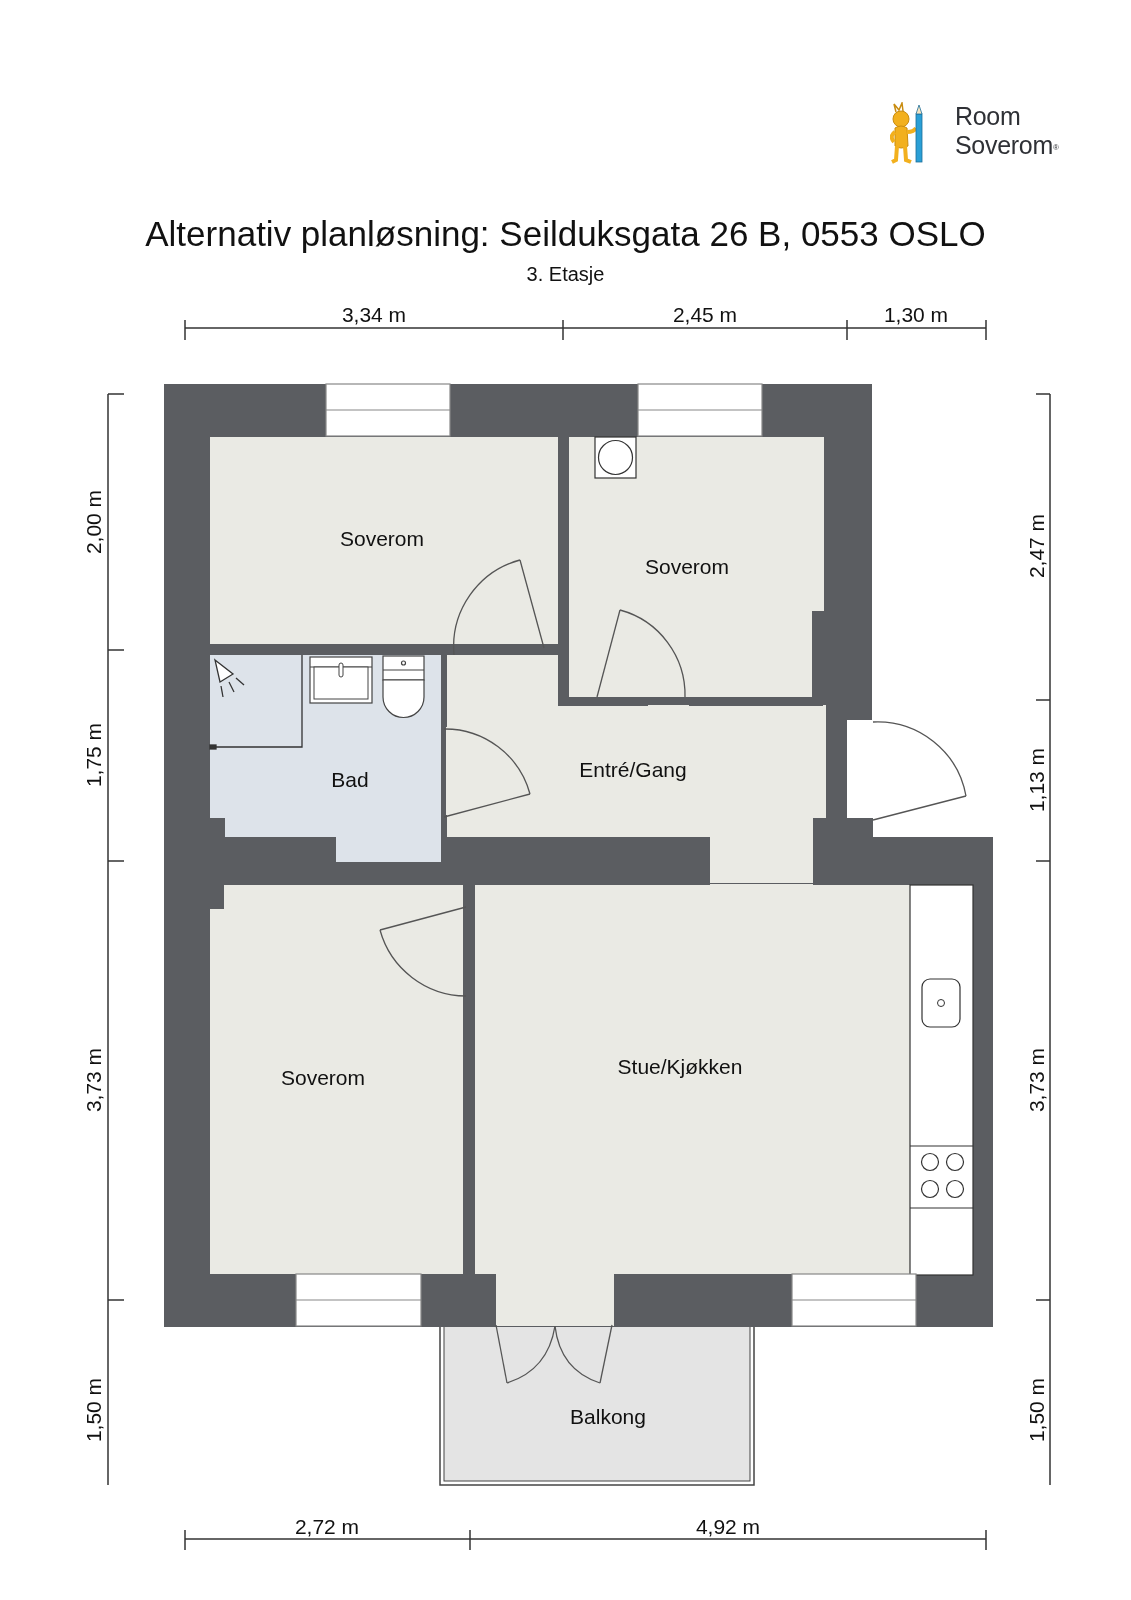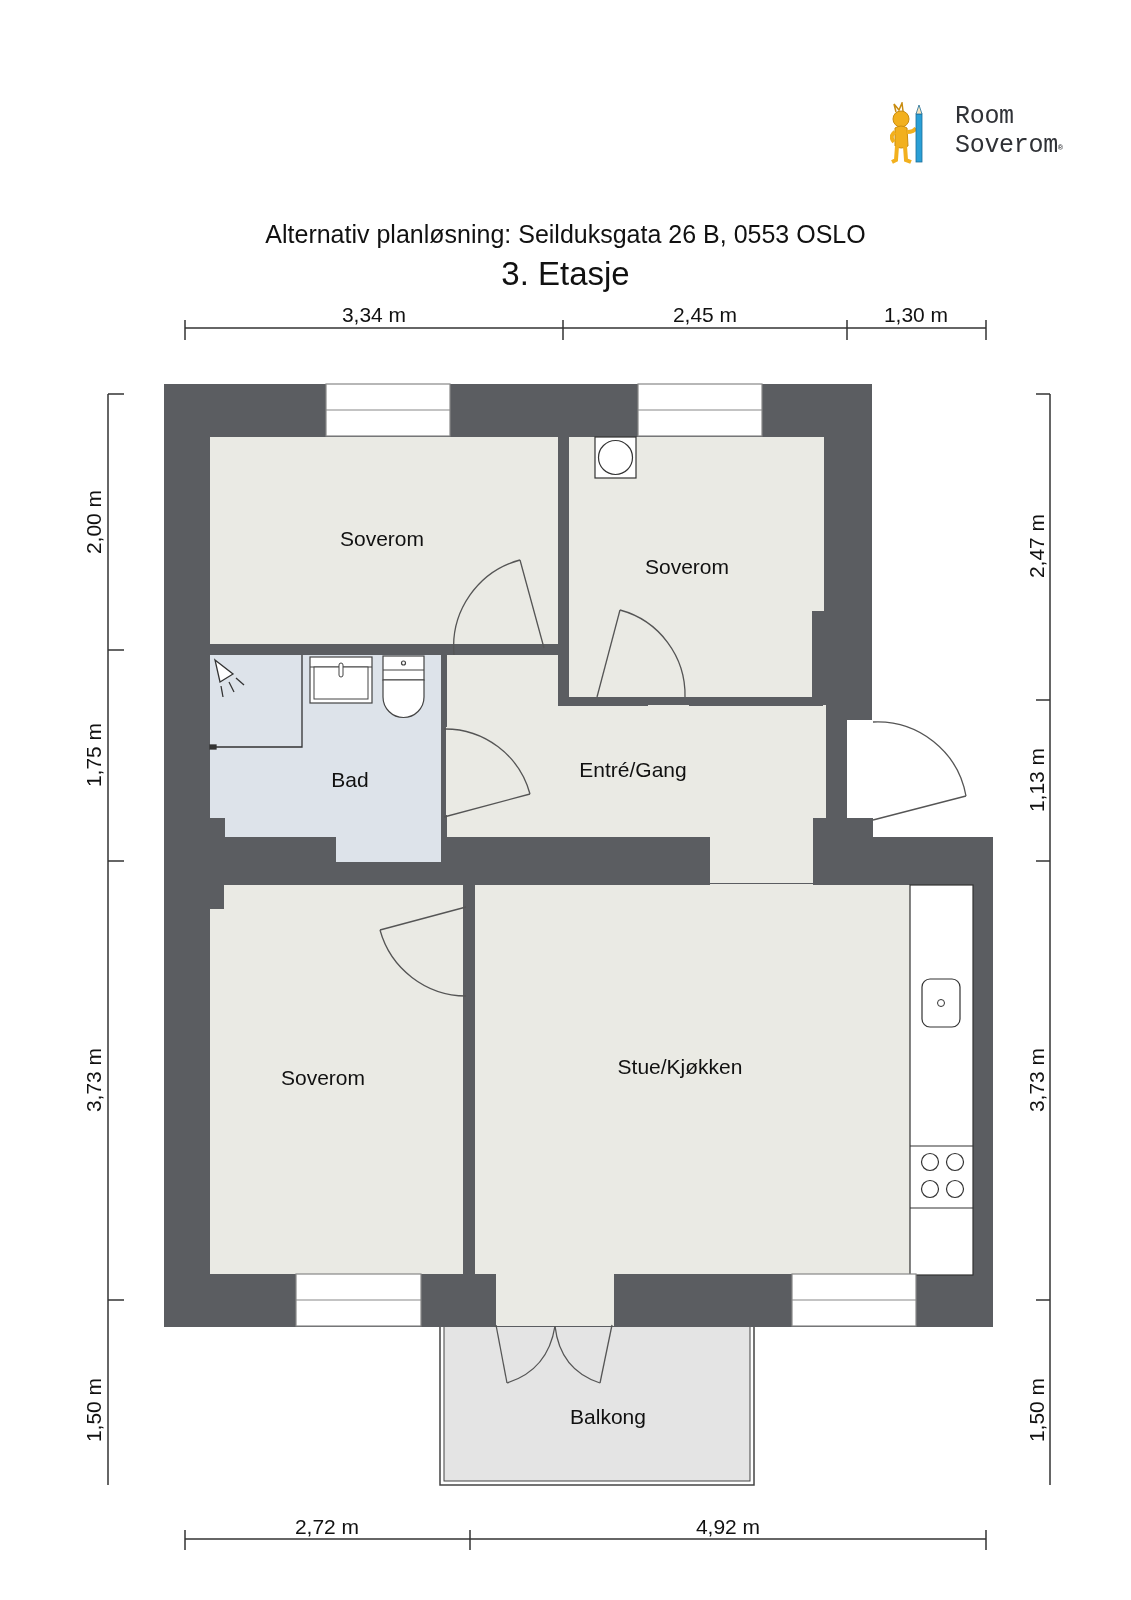--- a/index.html
+++ b/index.html
@@ -1,25 +1,25 @@
 <!DOCTYPE html>
 <html><head>
 <meta charset="utf-8">
 <style>
   html, body { margin: 0; padding: 0; background: #ffffff; }
   body { width: 1131px; height: 1600px; position: relative; overflow: hidden;
          font-family: "Liberation Sans", "DejaVu Sans", sans-serif; color: #111; }
   .logo { position: absolute; left: 905px; top: 102px; width: 180px; height: 70px; }
-  .logo-text { position: absolute; left: 50px; top: 0; font-family: Liberation Mono, monospace;
+  .logo-text { position: absolute; left: 50px; top: 0; font-family: Liberation Sans, sans-serif;
                font-size: 25px; line-height: 29px; color: #2f3136; letter-spacing: -0.3px; }
   .logo-text sup { font-size: 8px; vertical-align: top; position: relative; top: 2px; }
   .title { position: absolute; left: 0; width: 1131px; text-align: center; top: 214px;
-           font-size: 25px; line-height: 40px; }
+           font-size: 35px; line-height: 40px; }
   .subtitle { position: absolute; left: 0; width: 1131px; text-align: center; top: 258px;
-              font-size: 33px; line-height: 32px; }
+              font-size: 20px; line-height: 32px; }
   svg.plan { position: absolute; left: 0; top: 0; }
   .room-label { font-family: "Liberation Sans", "DejaVu Sans", sans-serif; font-size: 21px; fill: #111; }
   .dim-label { font-family: "Liberation Sans", "DejaVu Sans", sans-serif; font-size: 21px; fill: #111; }
 </style>
 </head>
 <body>
 
 <div class="logo">
   <svg width="44" height="64" viewBox="0 0 44 64" style="position:absolute;left:-15px;top:0;">
 

